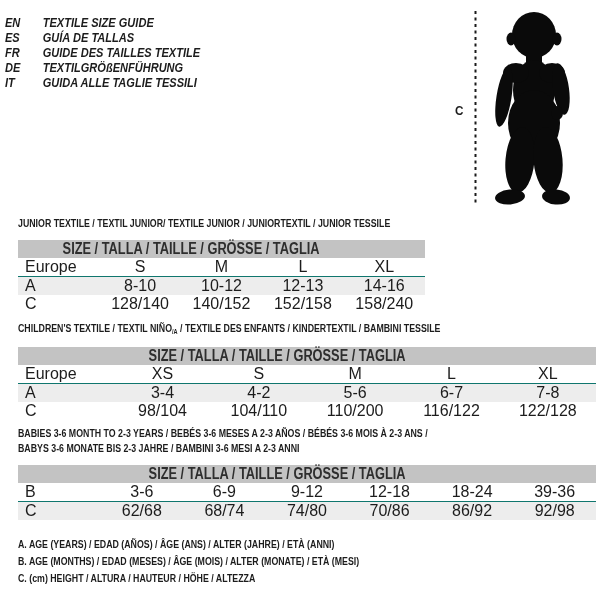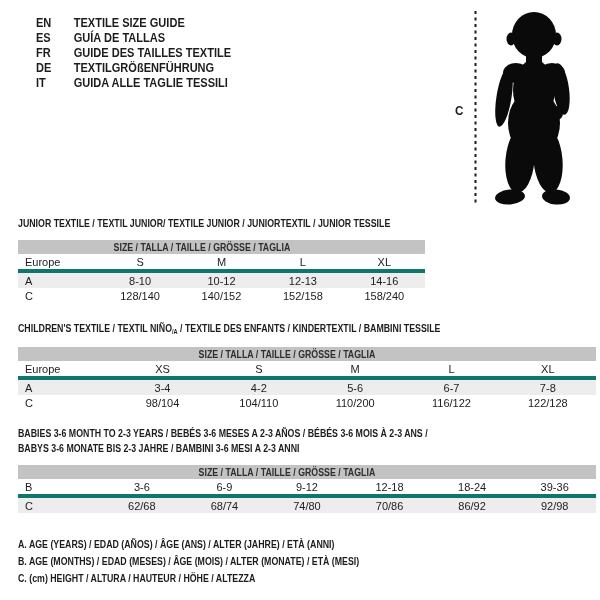--- a/index.html
+++ b/index.html
@@ -2,52 +2,52 @@
 <html><head>
 <meta charset="utf-8">
 <style>
   html,body{margin:0;padding:0;}
   body{
     width:600px;height:600px;position:relative;background:#ffffff;
     font-family:"Liberation Sans", sans-serif;color:#1c1c1c;overflow:hidden;
   }
 
   
-  .lang-block{position:absolute;left:36px;top:16px;}
+  .lang-block{position:absolute;left:5px;top:16px;font-style:italic;}
   .lang-row{display:flex;height:15px;line-height:15px;font-weight:bold;font-size:12px;
             transform:scaleX(0.92);transform-origin:0 0;white-space:nowrap;}
   .lang-code{width:41px;}
 
   
   .figure{position:absolute;left:450px;top:6px;width:140px;height:205px;}
   .c-label{position:absolute;left:5px;top:97px;font-weight:bold;font-size:13px;
            transform:scaleX(0.9);transform-origin:0 0;}
   .figure svg{position:absolute;left:0;top:0;}
 
   
   .sec-title{position:absolute;font-size:11px;font-weight:bold;white-space:nowrap;
              transform:scaleX(0.8);transform-origin:0 0;line-height:13px;letter-spacing:0;}
   .t1-title{left:18px;top:217px;}
   .t2-title{left:18px;top:322px;}
   .t3-title{left:18px;top:426px;line-height:15px;}
   .sub{font-size:7px;vertical-align:-2px;}
 
   
   table.size-table{position:absolute;border-collapse:collapse;table-layout:fixed;
-                   font-size:11px;color:#1c1c1c;}
+                   font-size:16px;color:#1c1c1c;}
   .t1-table{left:18px;top:240px;width:407px;}
   .t2-table{left:18px;top:347px;width:578px;}
   .t3-table{left:18px;top:465px;width:578px;}
   col.c-label{width:50px;}
   tr.hdr td{background:#c3c3c3;height:14px;padding:0;color:#2e2e2e;}
   .hdr-text{display:inline-block;transform:scaleX(0.8);transform-origin:0 50%;
             font-weight:bold;white-space:nowrap;padding-left:7px;}
   td{height:15px;padding:0;text-align:center;vertical-align:middle;}
   td.lbl{text-align:left;padding-left:7px;}
-  tr.r-first td{border-bottom:4px solid #0f766e;}
+  tr.r-first td{border-bottom:1px solid #0f766e;}
   tr.r-shade td{background:#ededed;}
 
   
   .legend{position:absolute;left:18px;top:536px;font-size:11px;font-weight:bold;
           transform:scaleX(0.8);transform-origin:0 0;line-height:17px;white-space:nowrap;}
 </style>
 </head>
 <body>
 
 <div class="lang-block">

